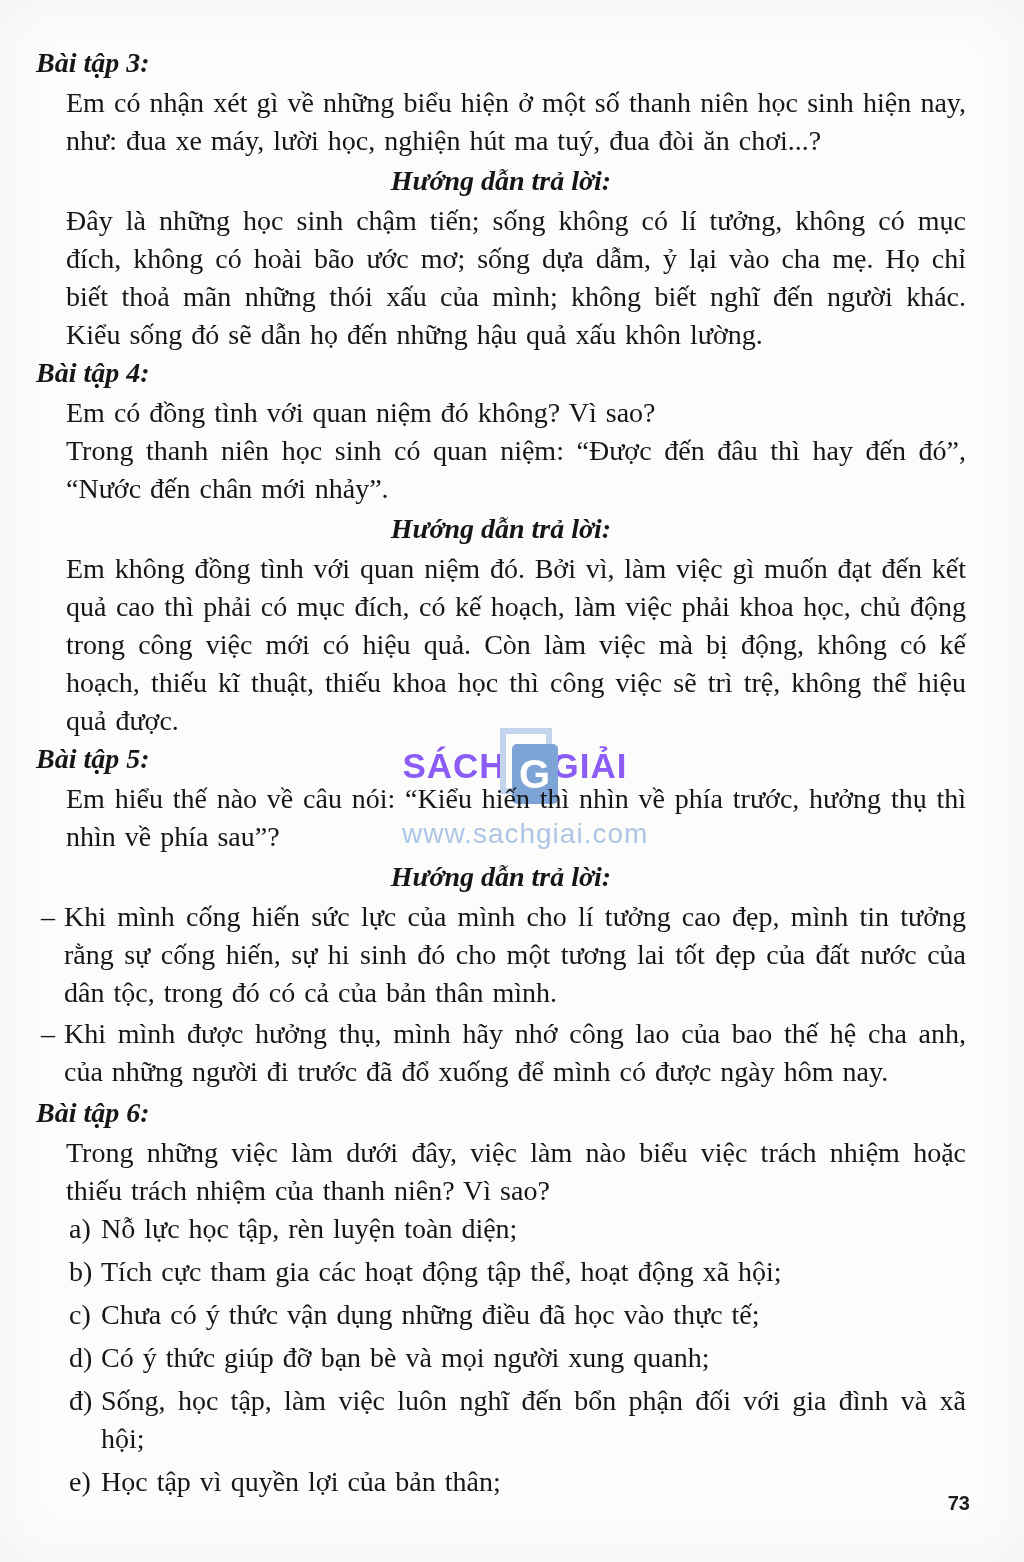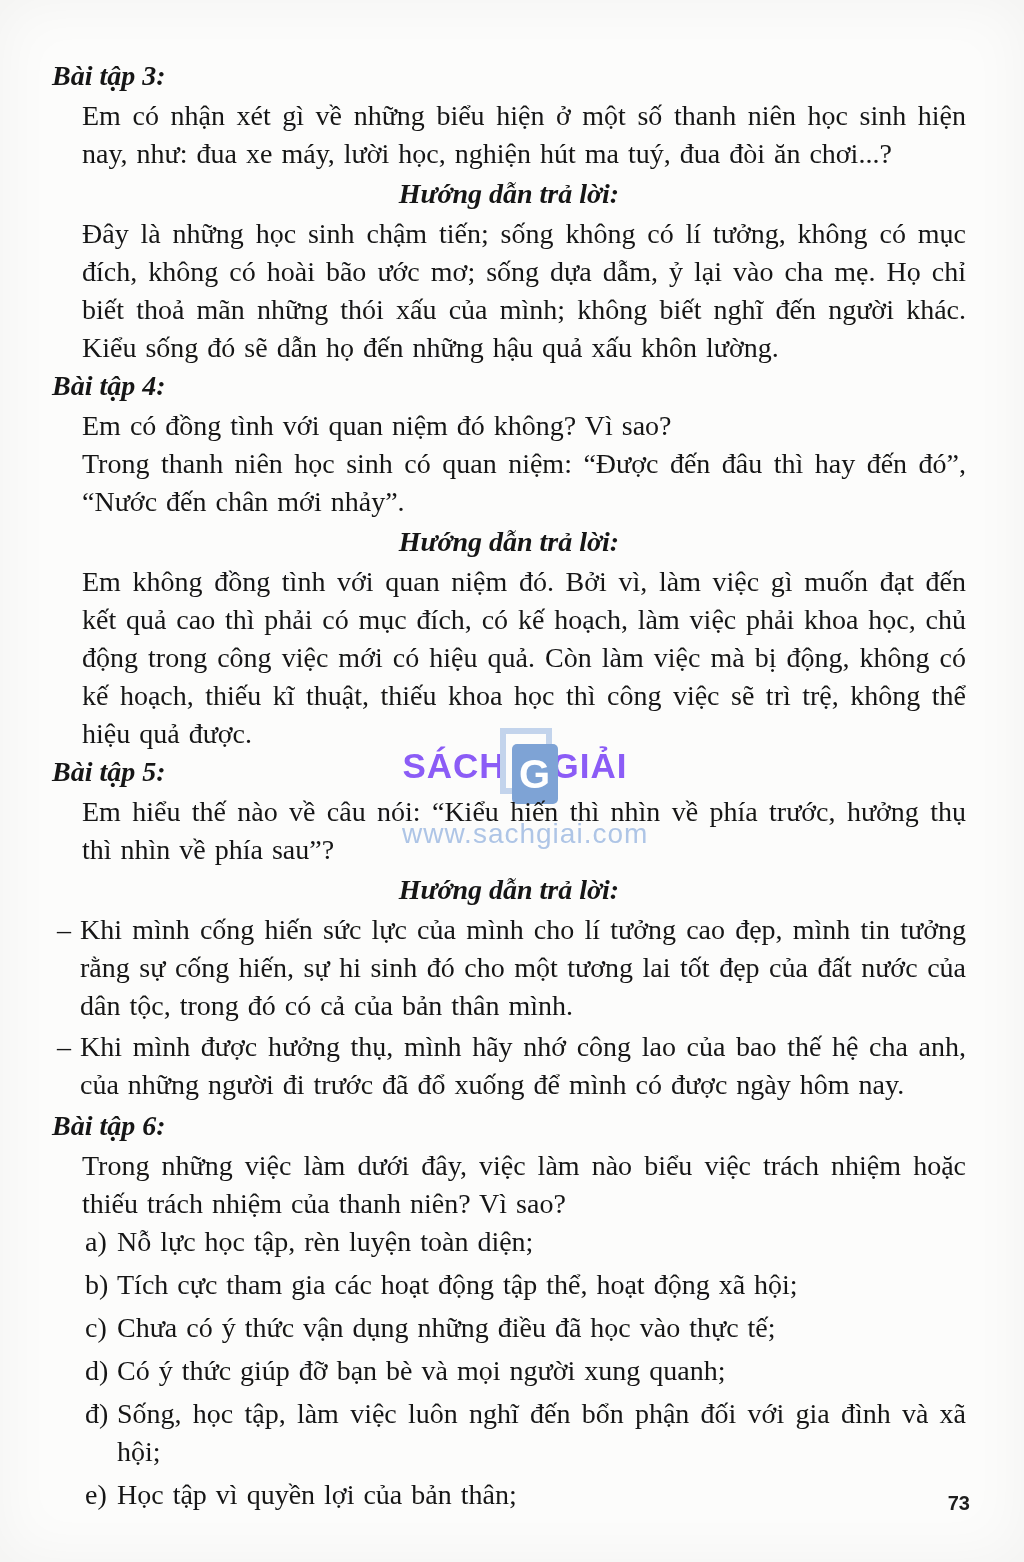--- a/index.html
+++ b/index.html
@@ -9,22 +9,22 @@
     width:1024px;height:1562px;
     margin:0 auto;
     background:#fcfcfb;
     box-shadow:inset 0 0 60px rgba(0,0,0,0.045);
     overflow:hidden;
     color:#161616;
     font-family:"Liberation Serif","DejaVu Serif",serif;
   }
   .content{
     position:relative;z-index:2;
-    padding:44px 58px 0 52px;
-    font-size:28px;line-height:38px;margin-top:13px;
+    padding:44px 58px 0 36px;
+    font-size:28px;line-height:38px;
   }
   .ex-heading{
     font-weight:700;font-style:italic;
     margin:0 0 2px 0;
   }
   .para{
     margin:0 0 0 30px;
     text-align:justify;
     word-spacing:2px;
   }

